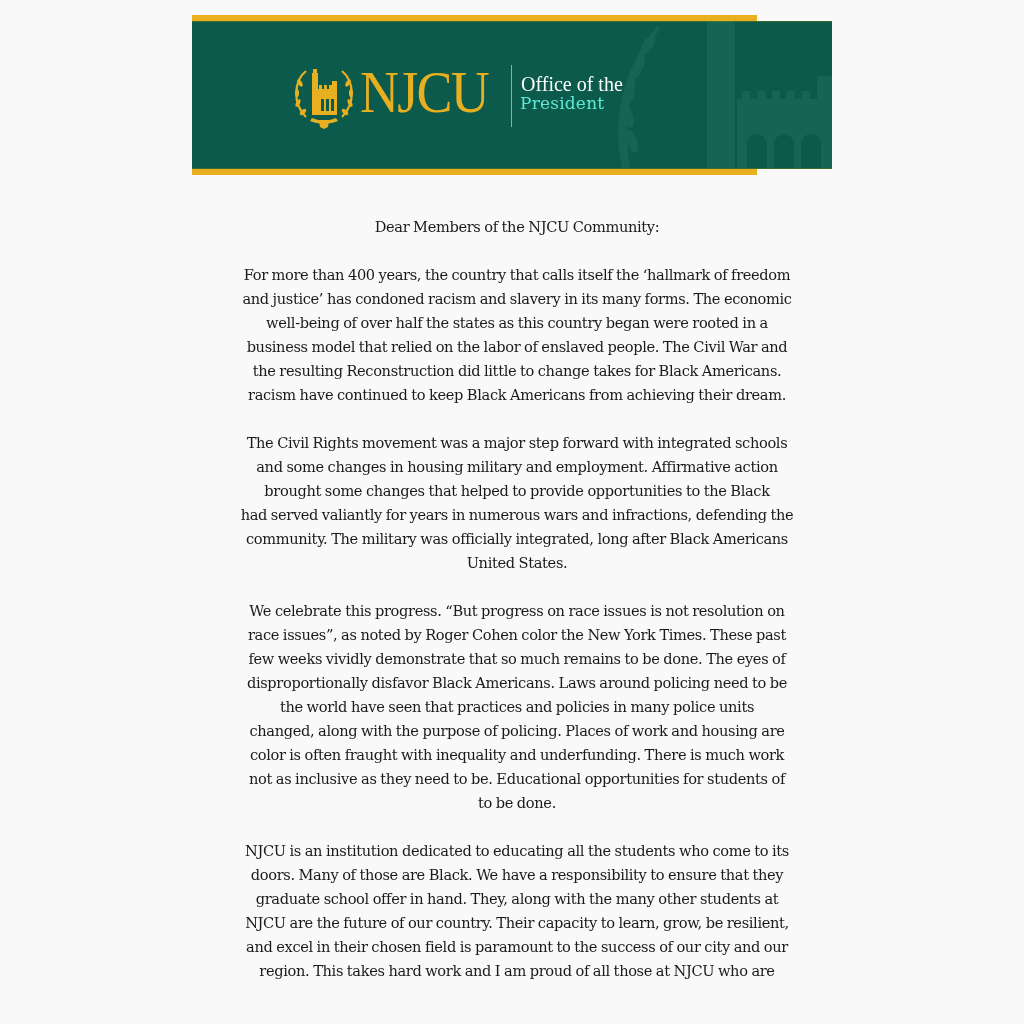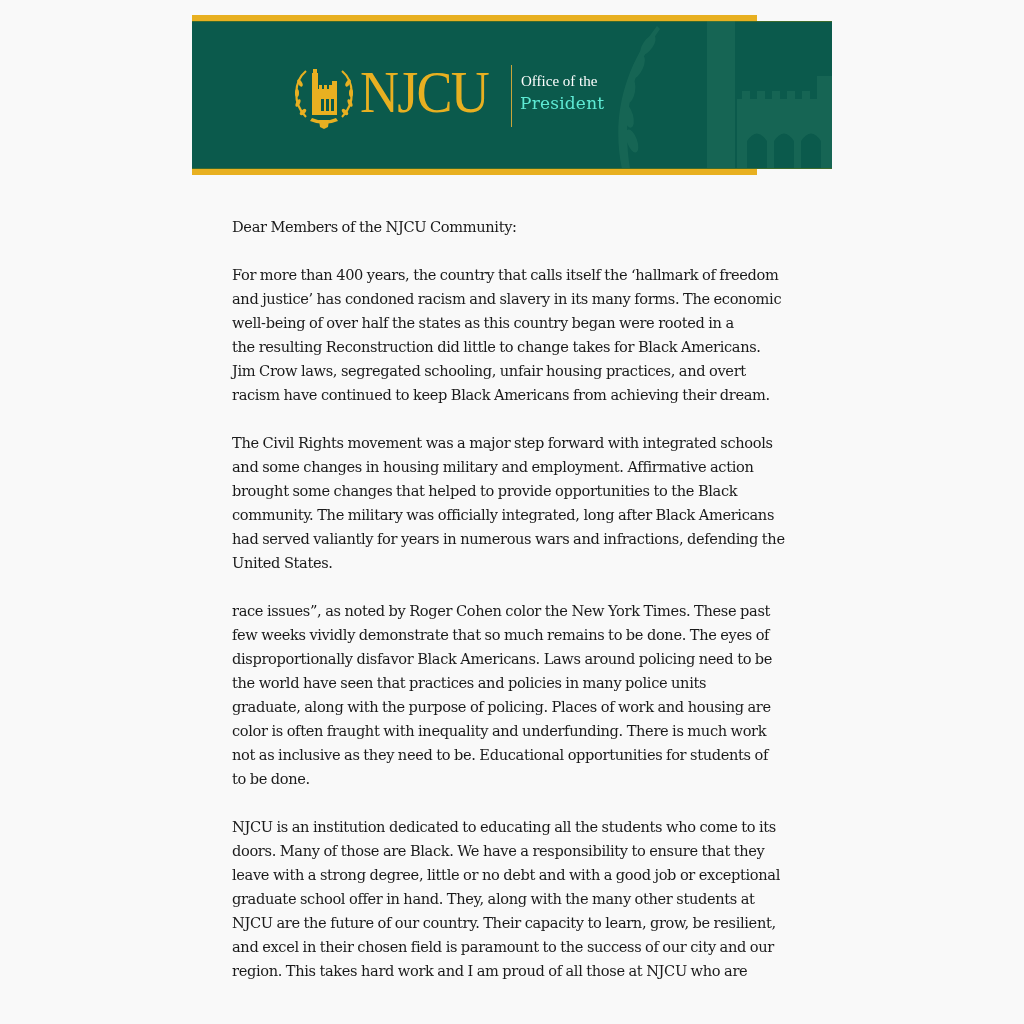--- a/index.html
+++ b/index.html
@@ -71,21 +71,21 @@
       top: 44px;
       width: 1px;
       height: 62px;
       background: #c9a53a;
     }
     .office-line1 {
       position: absolute;
       left: 329px;
       top: 52px;
       font-family: "Liberation Serif", serif;
-      font-size: 15px;
+      font-size: 20px;
       color: #ffffff;
     }
     .office-line2 {
       position: absolute;
       left: 328px;
       top: 72px;
       font-family: "DejaVu Serif", serif;
       font-size: 17px;
       color: #5eead4;
       letter-spacing: 0.2px;
@@ -98,20 +98,21 @@
       font-family: "DejaVu Serif", serif;
       font-size: 14.6px;
       line-height: 24px;
       color: #1a1a1a;
       letter-spacing: -0.35px;
       word-spacing: -0.5px;
     }
     .letter p {
       margin: 0 0 24px 0;
       white-space: normal;
+      text-align: center;
     }
     .letter .line {
       display: block;
       white-space: nowrap;
     }
   </style>
 </head>
 <body>
 
 <div class="page">
@@ -189,46 +190,46 @@
   </div>
 
   <div class="letter">
     <p>
       <span class="line">Dear Members of the NJCU Community:</span>
     </p>
     <p>
         <span class="line">For more than 400 years, the country that calls itself the ‘hallmark of freedom</span>
         <span class="line">and justice’ has condoned racism and slavery in its many forms.  The economic</span>
         <span class="line">well-being of over half the states as this country began were rooted in a</span>
+        <span class="line">business model that relied on the labor of enslaved people.  The Civil War and</span>
         <span class="line">the resulting Reconstruction did little to change takes for Black Americans.</span>
-        <span class="line">Jim Crow laws, segregated schooling, unfair housing practices, and overt</span>
         <span class="line">racism have continued to keep Black Americans from achieving their dream.</span>
       </p>
     <p>
         <span class="line">The Civil Rights movement was a major step forward with integrated schools</span>
         <span class="line">and some changes in housing military and employment.  Affirmative action</span>
         <span class="line">brought some changes that helped to provide opportunities to the Black</span>
+        <span class="line">had served valiantly for years in numerous wars and infractions, defending the</span>
         <span class="line">community.  The military was officially integrated, long after Black Americans</span>
-        <span class="line">had served valiantly for years in numerous wars and infractions, defending the</span>
         <span class="line">United States.</span>
       </p>
     <p>
+        <span class="line">We celebrate this progress. “But progress on race issues is not resolution on</span>
         <span class="line">race issues”, as noted by Roger Cohen color the New York Times.  These past</span>
         <span class="line">few weeks vividly demonstrate that so much remains to be done.  The eyes of</span>
         <span class="line">disproportionally disfavor Black Americans.  Laws around policing need to be</span>
         <span class="line">the world have seen that practices and policies in many police units</span>
-        <span class="line">graduate, along with the purpose of policing.  Places of work and housing are</span>
+        <span class="line">changed, along with the purpose of policing.  Places of work and housing are</span>
         <span class="line">color is often fraught with inequality and underfunding.  There is much work</span>
         <span class="line">not as inclusive as they need to be.  Educational opportunities for students of</span>
         <span class="line">to be done.</span>
       </p>
     <p>
         <span class="line">NJCU is an institution dedicated to educating all the students who come to its</span>
         <span class="line">doors.  Many of those are Black.  We have a responsibility to ensure that they</span>
-        <span class="line">leave with a strong degree, little or no debt and with a good job or exceptional</span>
         <span class="line">graduate school offer in hand.  They, along with the many other students at</span>
         <span class="line">NJCU are the future of our country.  Their capacity to learn, grow, be resilient,</span>
         <span class="line">and excel in their chosen field is paramount to the success of our city and our</span>
         <span class="line">region.  This takes hard work and I am proud of all those at NJCU who are</span>
       </p>
   </div>
 
 </div>
 
 </body></html>

